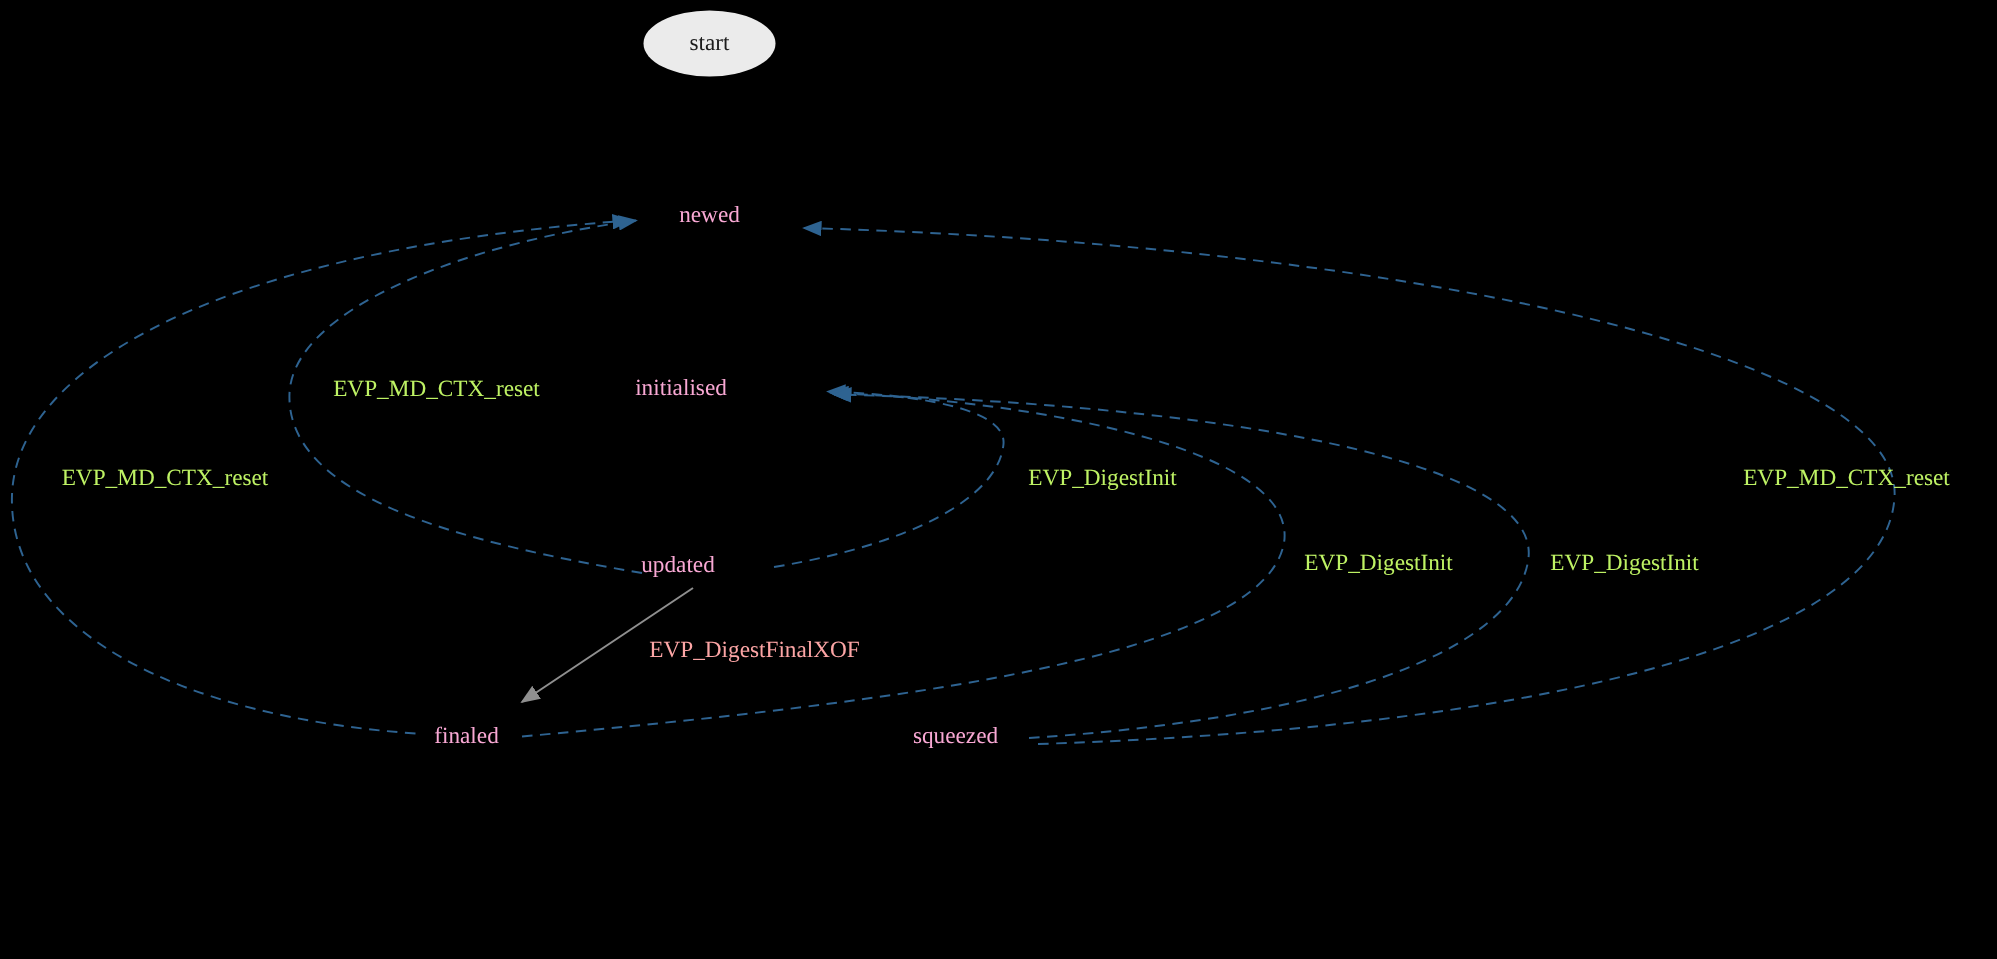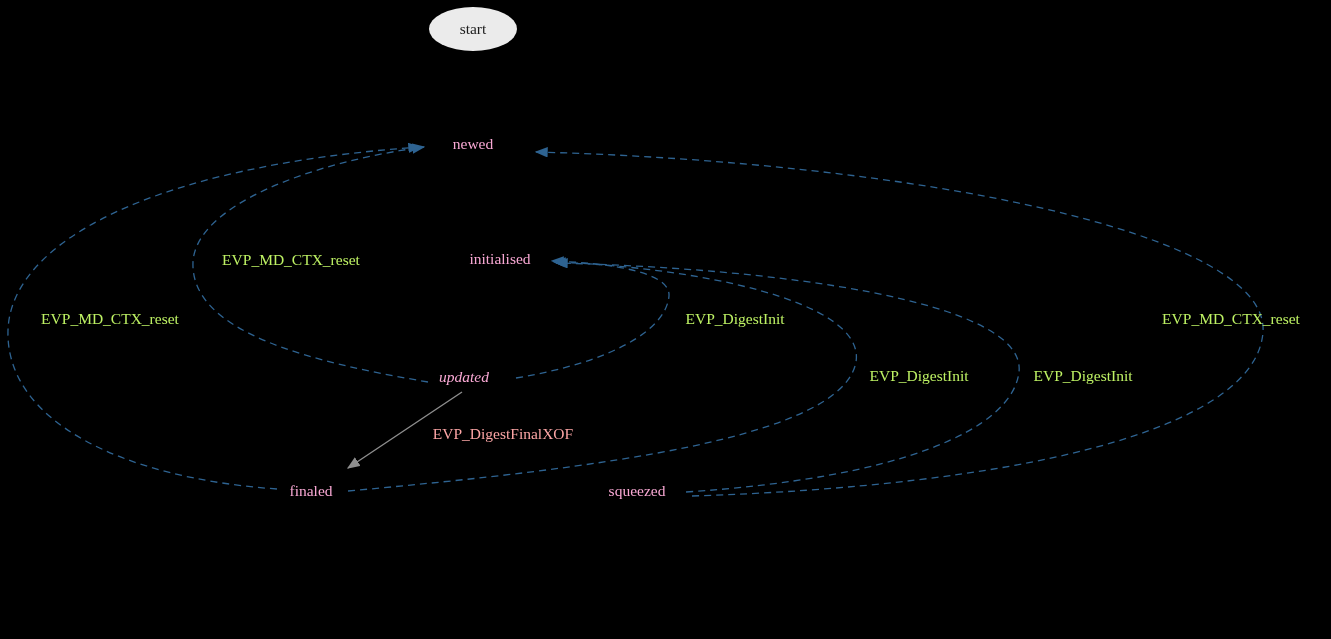--- a/index.html
+++ b/index.html
@@ -86,23 +86,23 @@
     <path class="edge-solid" d="M 462 392 L 348 468" marker-end="url(#arrow-gray)"></path>
   </svg>
 
   <div class="terminal start" style="left:473px; top:29px;">
     <span>start</span>
   </div>
 
 
   <div class="label state-label" style="left:473px; top:144px;">newed</div>
 
-  <div class="label state-label" style="left:500px; top:259px;">initialised</div>
+  <div class="label state-label" style="left:454px; top:259px;">initialised</div>
 
-  <div class="label state-label" style="left:464px; top:377px;font-style:italic;">updated</div>
+  <div class="label state-label" style="left:452px; top:377px;">updated</div>
 
   <div class="label state-label" style="left:311px; top:491px;">finaled</div>
 
   <div class="label state-label" style="left:637px; top:491px;">squeezed</div>
 
   <div class="label edge-label-blue" style="left:291px; top:260px;">EVP_MD_CTX_reset</div>
 
   <div class="label edge-label-blue" style="left:110px; top:319px;">EVP_MD_CTX_reset</div>
 
   <div class="label edge-label-blue" style="left:1231px; top:319px;">EVP_MD_CTX_reset</div>

